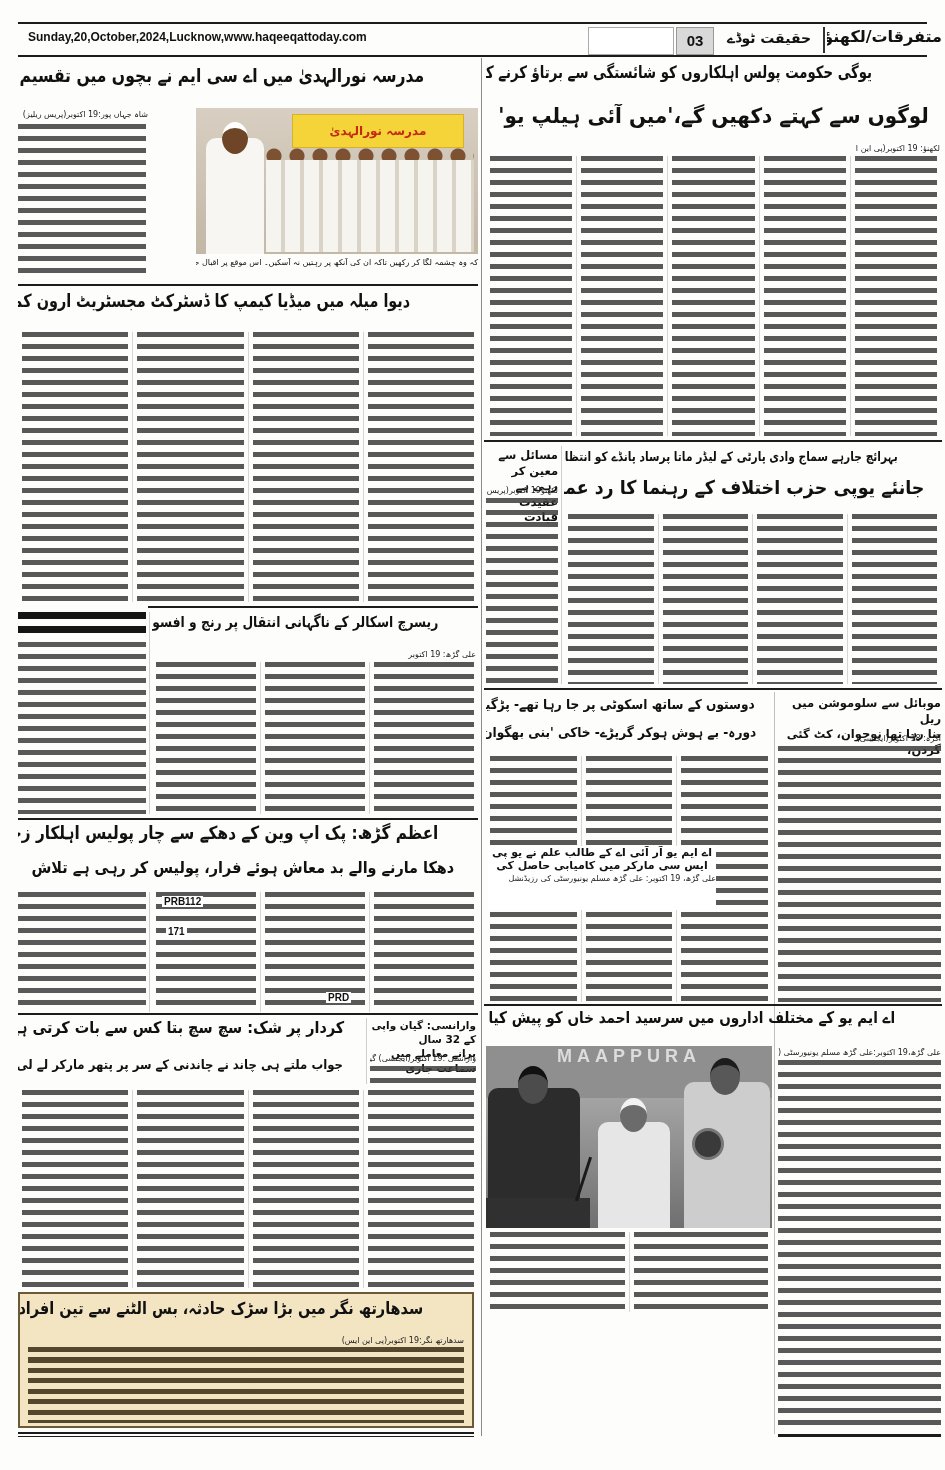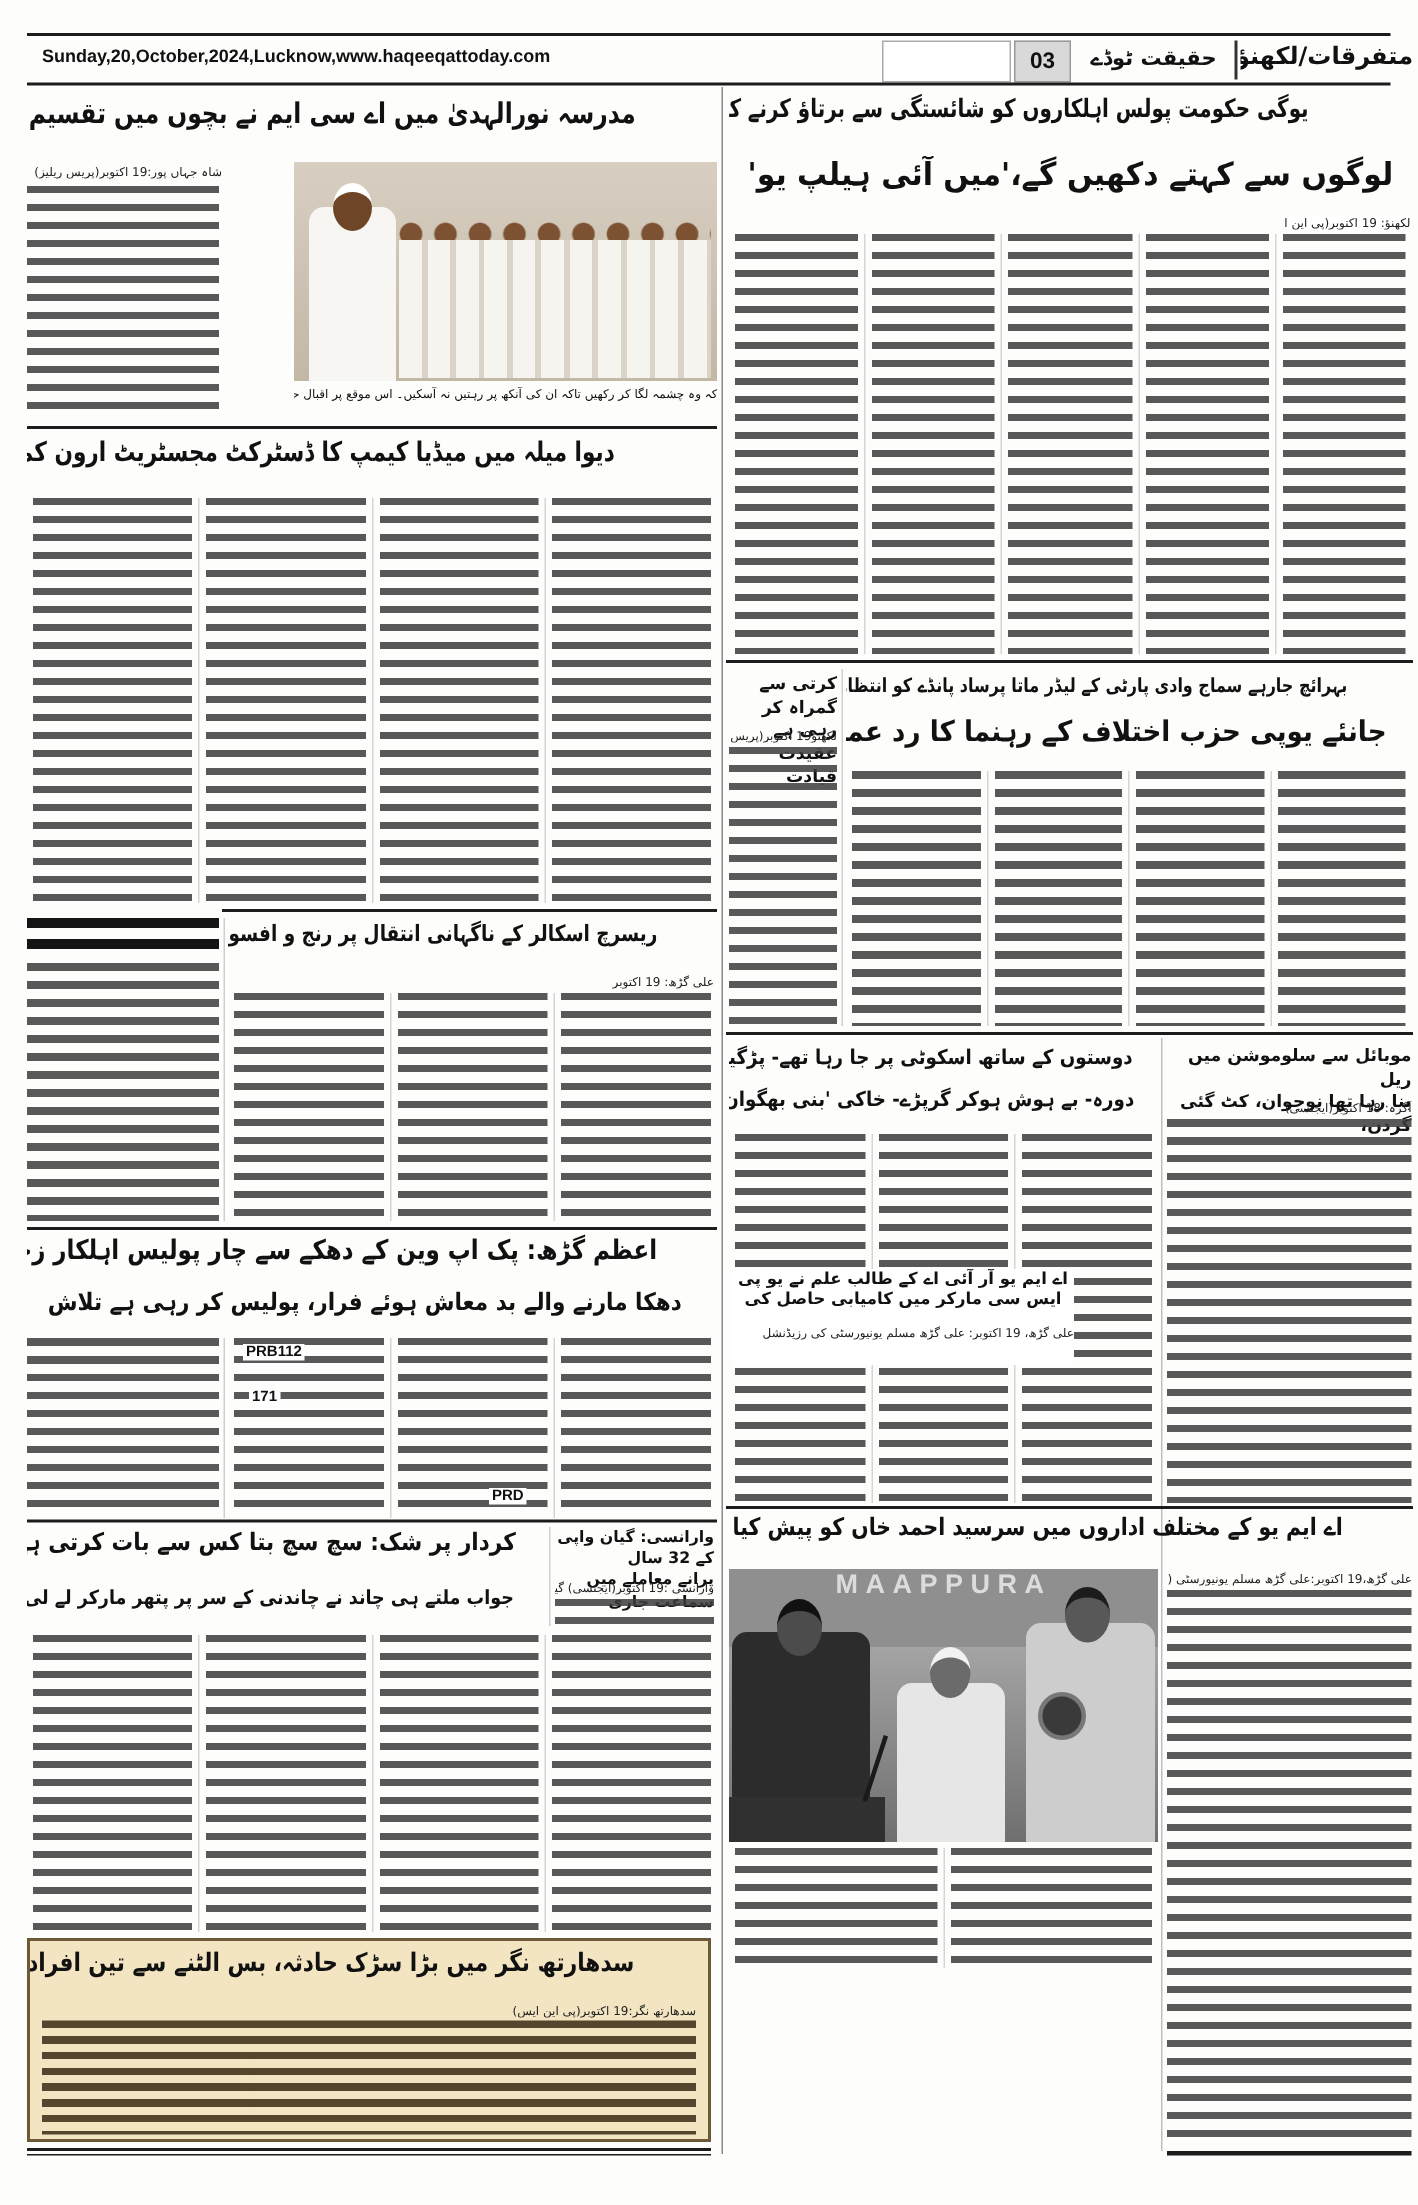--- a/index.html
+++ b/index.html
@@ -59,20 +59,21 @@
 <div class="abs urdu fitwrap" style="left:18px;top:64px;width:460px;height:40px">
   <span class="fit" style="--sx:.82;font-size:19px;font-weight:bold">مدرسہ نورالہدیٰ میں اے سی ایم نے بچوں میں تقسیم کئے چشمے</span>
 </div>
 <div class="abs urdu dateline" style="left:18px;top:110px;width:130px">شاہ جہاں پور:19 اکتوبر(پریس ریلیز)</div>
 <div class="abs simone" style="left:18px;top:124px;width:128px;height:156px"></div>
 
 <div class="abs photoA" style="left:196px;top:108px;width:282px;height:146px">
   <div class="headsA" style="top:40px"></div>
   <div class="headsA" style="top:66px"></div>
   <div class="bodiesA"></div>
+  <div class="bannerA urdu">مدرسہ نورالہدیٰ</div>
   <div class="manA">
       <div class="head"></div>
     </div>
 </div>
 <div class="abs urdu" style="left:196px;top:258px;width:282px;height:14px;font-size:8px;white-space:nowrap;overflow:hidden;text-align:center">کہ وہ چشمہ لگا کر رکھیں تاکہ ان کی آنکھ پر رہتیں نہ آسکیں۔ اس موقع پر اقبال حسین پھول میاں، اخبار حسن، شارق علی خان، معین خان</div>
 <div class="abs rule" style="left:18px;top:284px;width:460px;height:2px"></div>
 
 <div class="abs urdu fitwrap" style="left:18px;top:290px;width:460px;height:38px">
   <span class="fit" style="--sx:.8;font-size:18px;font-weight:bold">دیوا میلہ میں میڈیا کیمپ کا ڈسٹرکٹ مجسٹریٹ ارون کمار سنگھ نے کیا افتتاح</span>
 </div>
@@ -156,21 +157,21 @@
   <i></i>
     <i></i>
     <i></i>
     <i></i>
     <i></i>
 </div>
 <div class="abs urdu dateline" style="left:856px;top:144px;width:84px;background:#fff">لکھنؤ: 19 اکتوبر(پی این ایس)</div>
 <div class="abs rule" style="left:484px;top:440px;width:458px;height:2px"></div>
 
 <div class="abs urdu lead" style="left:486px;top:448px;width:72px;font-size:11.5px">
-  <span>کرتی سے گمراہ کر</span><br><span>رہی ہے عقیدت قیادت</span>
+  <span>مسائل سے معین کر</span><br><span>رہی ہے عقیدت قیادت</span>
 </div>
 <div class="abs urdu dateline" style="left:486px;top:486px;width:72px">لکھنؤ19 اکتوبر(پریس ریلیز)</div>
 <div class="abs simone" style="left:486px;top:498px;width:72px;height:186px"></div>
 <div class="abs" style="left:561px;top:446px;width:1px;height:238px;background:#cfcfcf"></div>
 <div class="abs urdu fitwrap" style="left:564px;top:446px;width:377px;height:28px">
   <span class="fit" style="--sx:.82;font-size:13px;font-weight:bold">بہرائچ جارہے سماج وادی پارٹی کے لیڈر ماتا پرساد پانڈے کو انتظامیہ نے روکا</span>
 </div>
 <div class="abs urdu fitwrap" style="left:564px;top:476px;width:377px;height:32px">
   <span class="fit" style="--sx:.92;font-size:19px;font-weight:bold">جانئے یوپی حزب اختلاف کے رہنما کا رد عمل</span>
 </div>
@@ -189,21 +190,21 @@
   <span class="fit" style="--sx:.9;font-size:13.5px;font-weight:bold">دورہ- بے ہوش ہوکر گرپڑے- خاکی 'بنی بھگوان'</span>
 </div>
 <div class="cols" style="left:486px;top:756px;width:286px;height:246px">
   <i></i>
     <i></i>
     <i></i>
 </div>
 <div class="abs" style="left:488px;top:846px;width:228px;height:64px;background:#fff;text-align:center">
   <div class="urdu" style="font-size:11px;font-weight:bold;white-space:nowrap;overflow:hidden">اے ایم یو آر آئی اے کے طالب علم نے یو پی</div>
   <div class="urdu" style="font-size:11px;font-weight:bold;white-space:nowrap;overflow:hidden">ایس سی مارکر میں کامیابی حاصل کی</div>
-  <div class="urdu dateline" style="margin-top:12px">علی گڑھ، 19 اکتوبر: علی گڑھ مسلم یونیورسٹی کی رزیڈنشل</div>
+  <div class="urdu dateline" style="margin-top:2px">علی گڑھ، 19 اکتوبر: علی گڑھ مسلم یونیورسٹی کی رزیڈنشل</div>
 </div>
 
 <div class="abs" style="left:774px;top:692px;width:1px;height:742px;background:#bfbfbf"></div>
 <div class="abs urdu lead" style="left:778px;top:696px;width:163px;font-size:11.5px">
   <span>موبائل سے سلوموشن میں ریل</span><br><span>بنا رہا تھا نوجوان، کٹ گئی گردن،</span>
 </div>
 <div class="abs urdu dateline" style="left:778px;top:734px;width:163px">آگرہ: 18 اکتوبر(ایجنسی)</div>
 <div class="abs simone" style="left:778px;top:746px;width:163px;height:256px"></div>
 <div class="abs rule" style="left:484px;top:1004px;width:458px;height:2px"></div>
 

